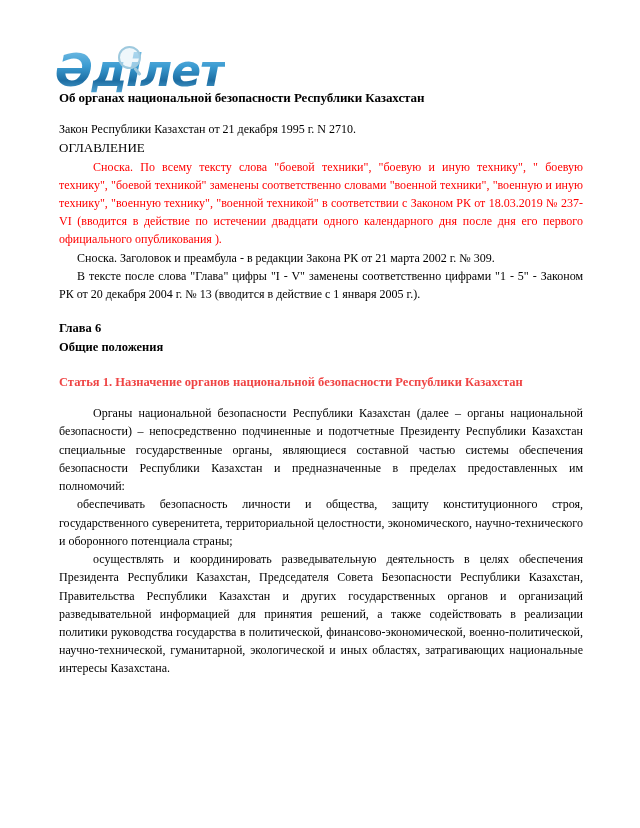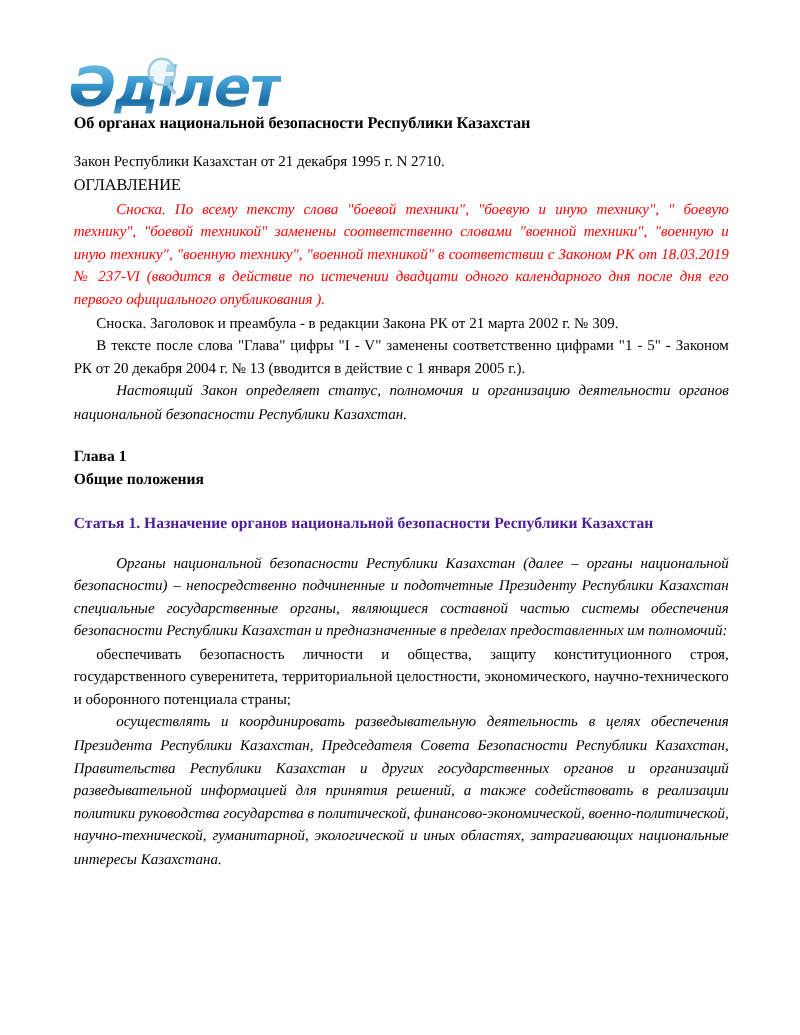--- a/index.html
+++ b/index.html
@@ -101,21 +101,20 @@
     font-size: 12px;
     line-height: 1.52;
     text-align: justify;
     margin-top: 13px;
   }
   .para.tight {
     margin-top: 0;
   }
   .indent {
     text-indent: 34px;
-    font-style: italic;
   }
   .indent-sm {
     text-indent: 18px;
   }
   .red {
     color: #ff0000;
   }
   .noindent {
     text-indent: 0;
   }
@@ -130,21 +129,21 @@
     font-weight: bold;
     line-height: 1.45;
     margin: 0;
   }
   .chapter-block {
     margin-top: 16px;
   }
   .article-heading {
     font-size: 12.5px;
     font-weight: bold;
-    color: #4c1d95;
+    color: #ef4444;
     margin-top: 18px;
     line-height: 1.4;
   }
   .body-block {
     margin-top: 4px;
   }
 </style>
 </head>
 <body>
 
@@ -165,24 +164,23 @@
     <p class="para noindent">Закон Республики Казахстан от 21 декабря 1995 г. N 2710.</p>
 
     <p class="plain-line">ОГЛАВЛЕНИЕ</p>
 
     <p class="para tight indent red">Сноска. По всему тексту слова "боевой техники", "боевую и иную технику", " боевую технику", "боевой техникой" заменены соответственно словами "военной техники", "военную и иную технику", "военную технику", "военной техникой" в соответствии с Законом РК от 18.03.2019 № 237-VI (вводится в действие по истечении двадцати одного календарного дня после дня его первого официального опубликования ).</p>
 
     <p class="para tight indent-sm">Сноска. Заголовок и преамбула - в редакции Закона РК от 21 марта 2002 г. № 309.</p>
 
     <p class="para tight indent-sm">В тексте после слова "Глава" цифры "I - V" заменены соответственно цифрами "1 - 5" - Законом РК от 20 декабря 2004 г. № 13 (вводится в действие с 1 января 2005 г.).</p>
 
-    <p class="para tight indent">Настоящий Закон определяет статус, полномочия и организацию деятельности органов национальной безопасности Республики Казахстан.</p>
 
     <div class="chapter-block">
-      <p class="chapter">Глава 1</p>
+      <p class="chapter">Глава 6</p>
       <p class="chapter">Общие положения</p>
     </div>
 
     <p class="article-heading">Статья 1. Назначение органов национальной безопасности Республики Казахстан</p>
 
     <div class="body-block">
       <p class="para indent">Органы национальной безопасности Республики Казахстан (далее – органы национальной безопасности) – непосредственно подчиненные и подотчетные Президенту Республики Казахстан специальные государственные органы, являющиеся составной частью системы обеспечения безопасности Республики Казахстан и предназначенные в пределах предоставленных им полномочий:</p>
       <p class="para tight indent-sm">обеспечивать безопасность личности и общества, защиту конституционного строя, государственного суверенитета, территориальной целостности, экономического, научно-технического и оборонного потенциала страны;</p>
       <p class="para tight indent">осуществлять и координировать разведывательную деятельность в целях обеспечения Президента Республики Казахстан, Председателя Совета Безопасности Республики Казахстан, Правительства Республики Казахстан и других государственных органов и организаций разведывательной информацией для принятия решений, а также содействовать в реализации политики руководства государства в политической, финансово-экономической, военно-политической, научно-технической, гуманитарной, экологической и иных областях, затрагивающих национальные интересы Казахстана.</p>
     </div>

